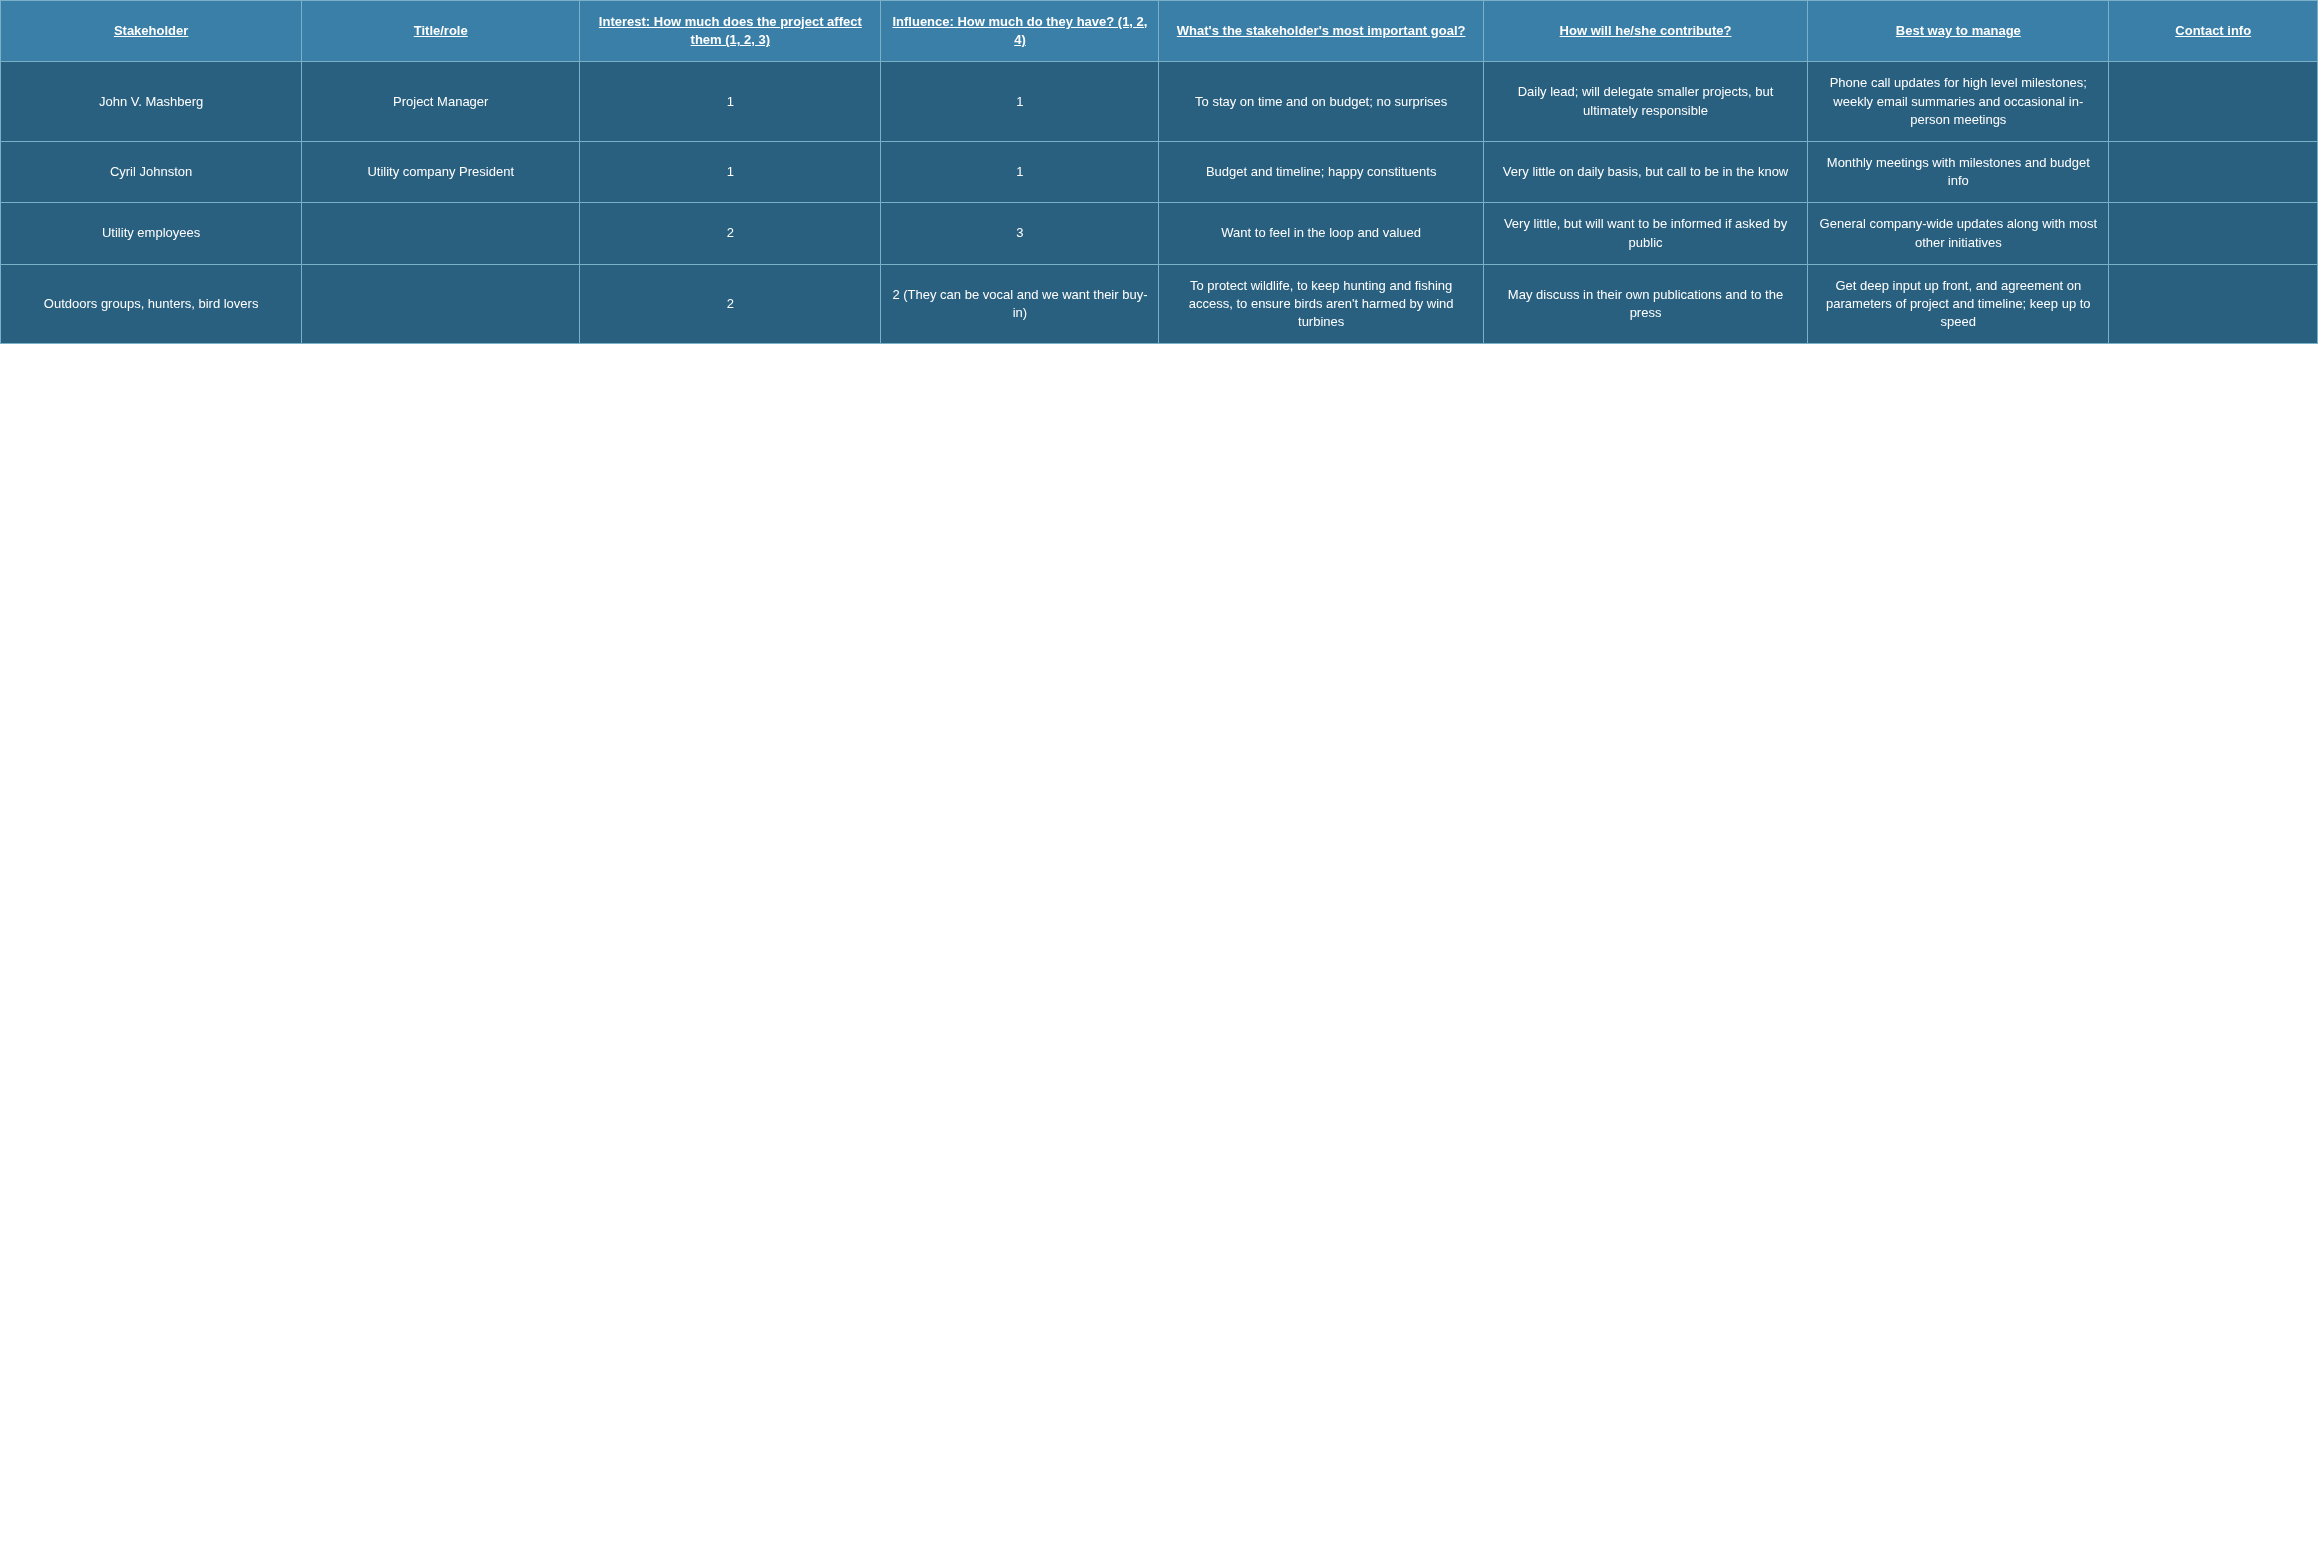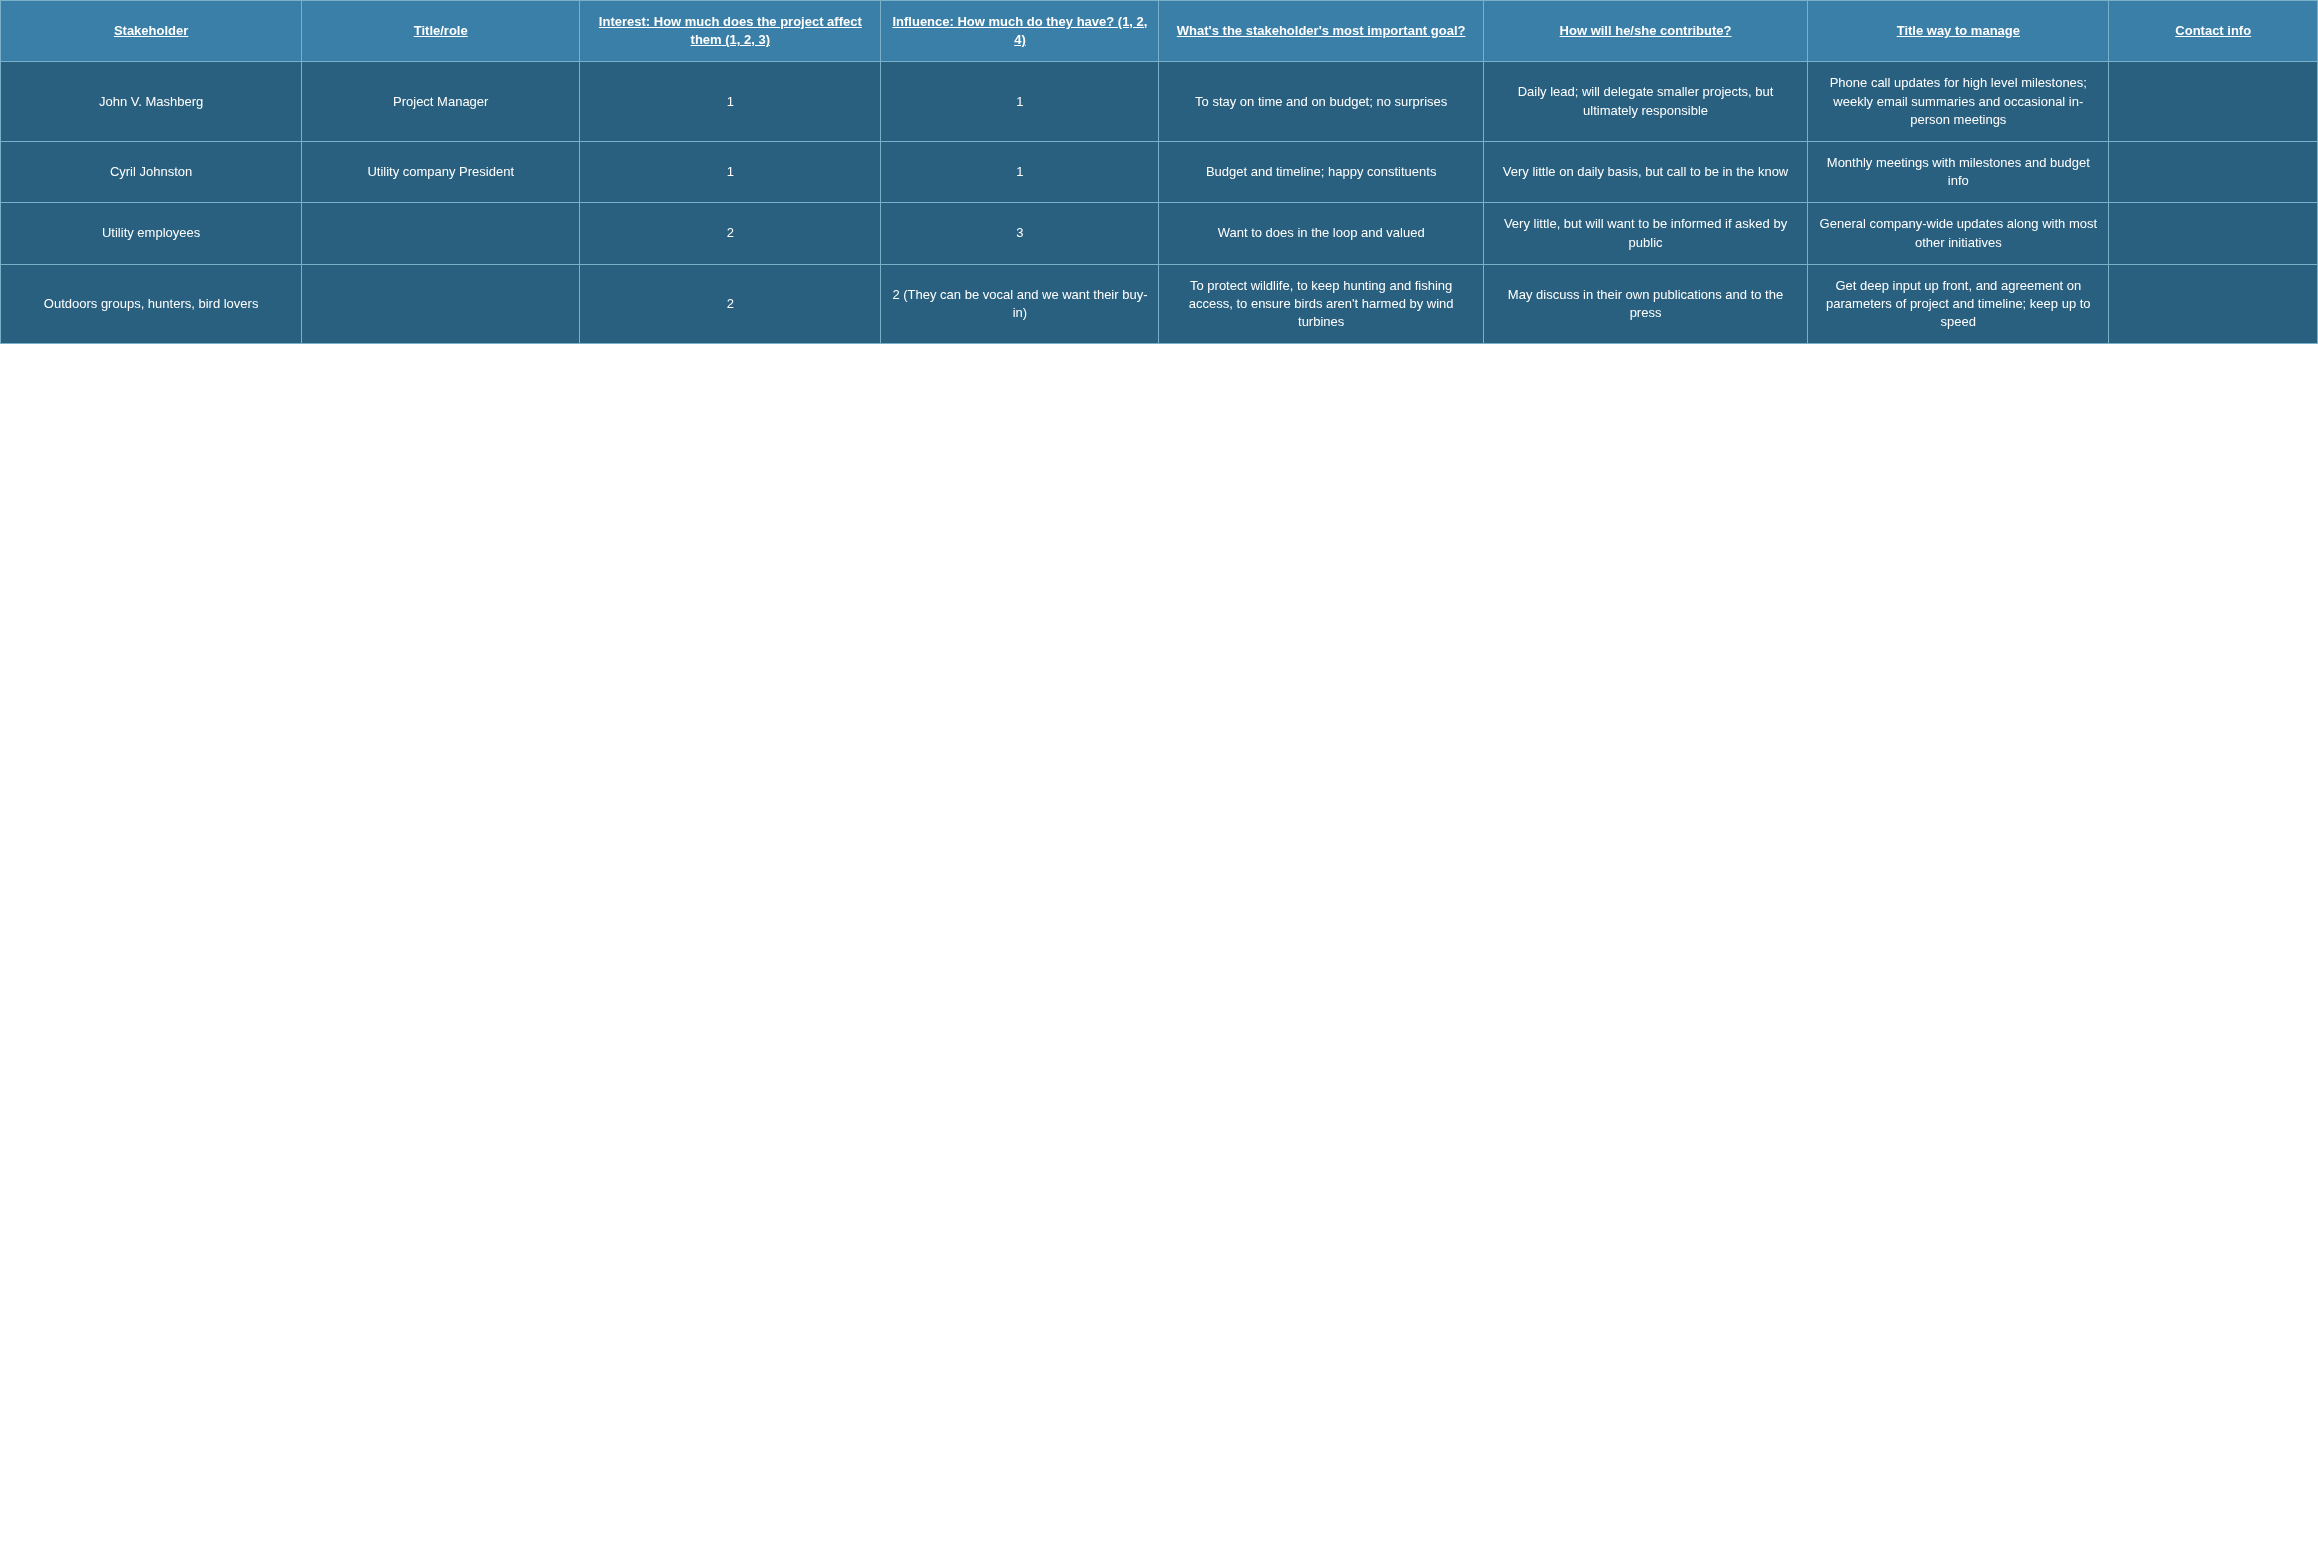--- a/index.html
+++ b/index.html
@@ -69,21 +69,21 @@
       <col class="col-contact">
     </colgroup>
     <thead>
       <tr>
         <th>Stakeholder</th>
         <th>Title/role</th>
         <th>Interest: How much does the project affect them (1, 2, 3)</th>
         <th>Influence: How much do they have? (1, 2, 4)</th>
         <th>What's the stakeholder's most important goal?</th>
         <th>How will he/she contribute?</th>
-        <th>Title way to manage</th>
+        <th>Best way to manage</th>
         <th>Contact info</th>
       </tr>
     </thead>
     <tbody id="table-body">
     <tr>
           <td>John V. Mashberg</td>
           <td>Project Manager</td>
           <td>1</td>
           <td>1</td>
           <td>To stay on time and on budget; no surprises</td>
@@ -99,21 +99,21 @@
           <td>Budget and timeline; happy constituents</td>
           <td>Very little on daily basis, but call to be in the know</td>
           <td>Monthly meetings with milestones and budget info</td>
           <td></td>
         </tr>
         <tr>
           <td>Utility employees</td>
           <td></td>
           <td>2</td>
           <td>3</td>
-          <td>Want to does in the loop and valued</td>
+          <td>Want to feel in the loop and valued</td>
           <td>Very little, but will want to be informed if asked by public</td>
           <td>General company-wide updates along with most other initiatives</td>
           <td></td>
         </tr>
         <tr>
           <td>Outdoors groups, hunters, bird lovers</td>
           <td></td>
           <td>2</td>
           <td>2 (They can be vocal and we want their buy-in)</td>
           <td>To protect wildlife, to keep hunting and fishing access, to ensure birds aren't harmed by wind turbines</td>

